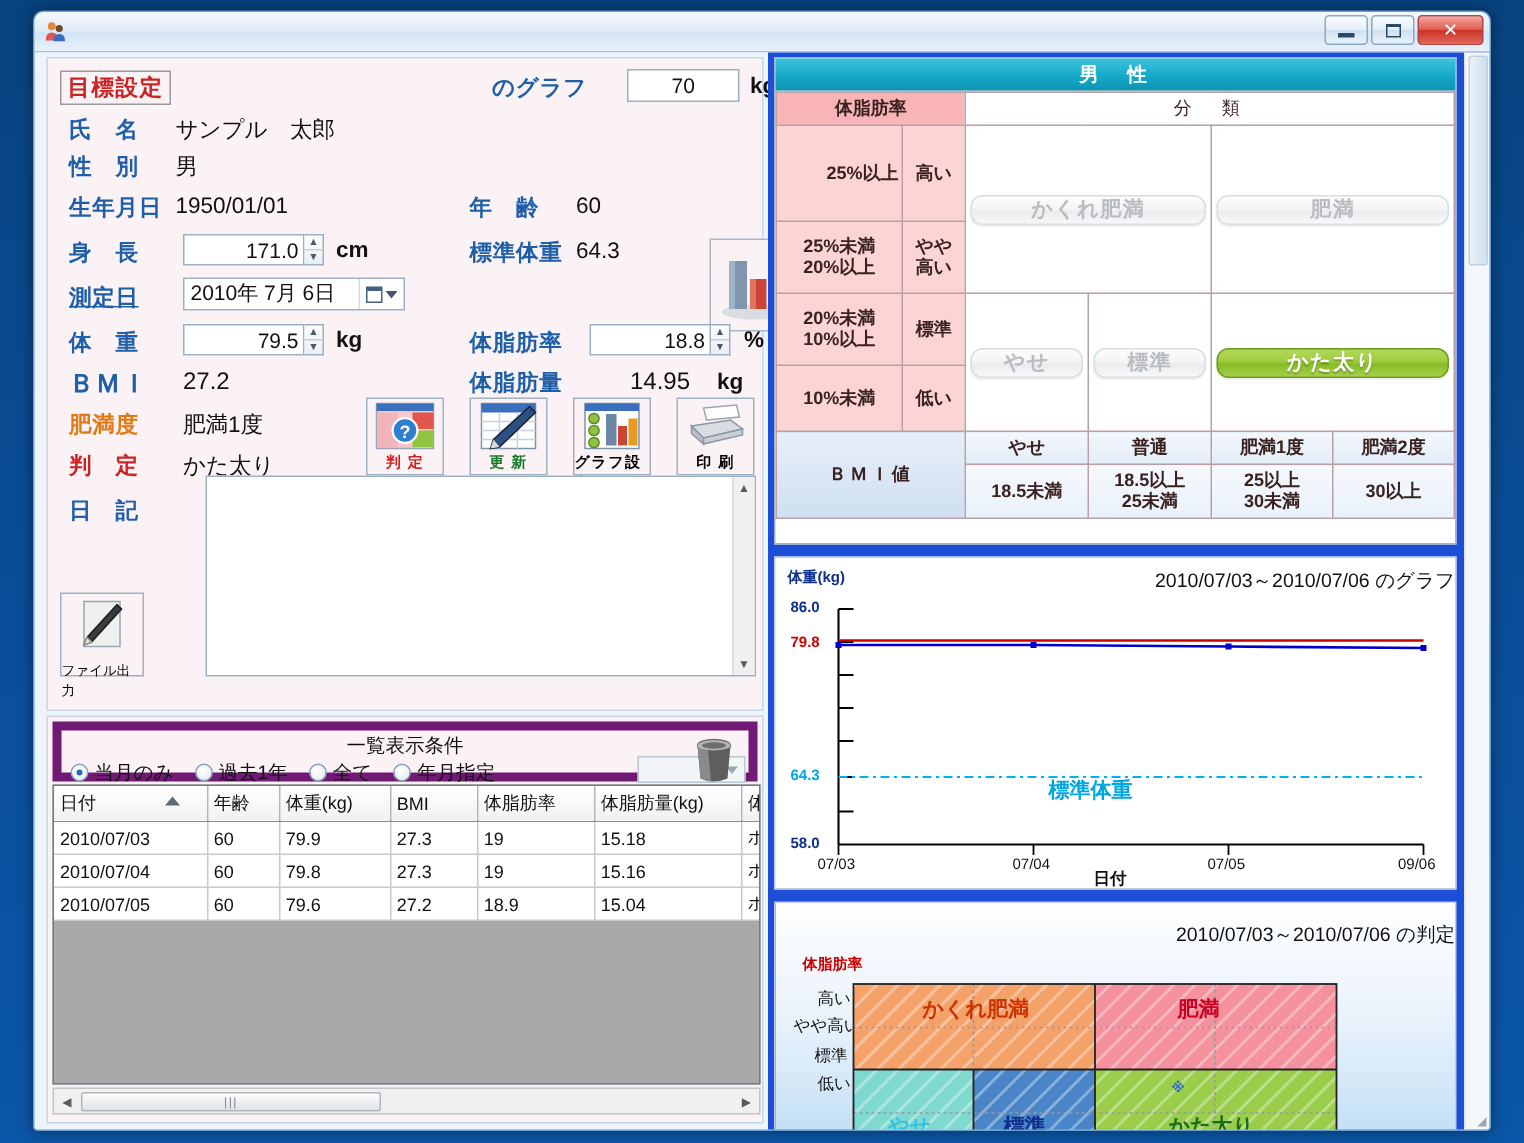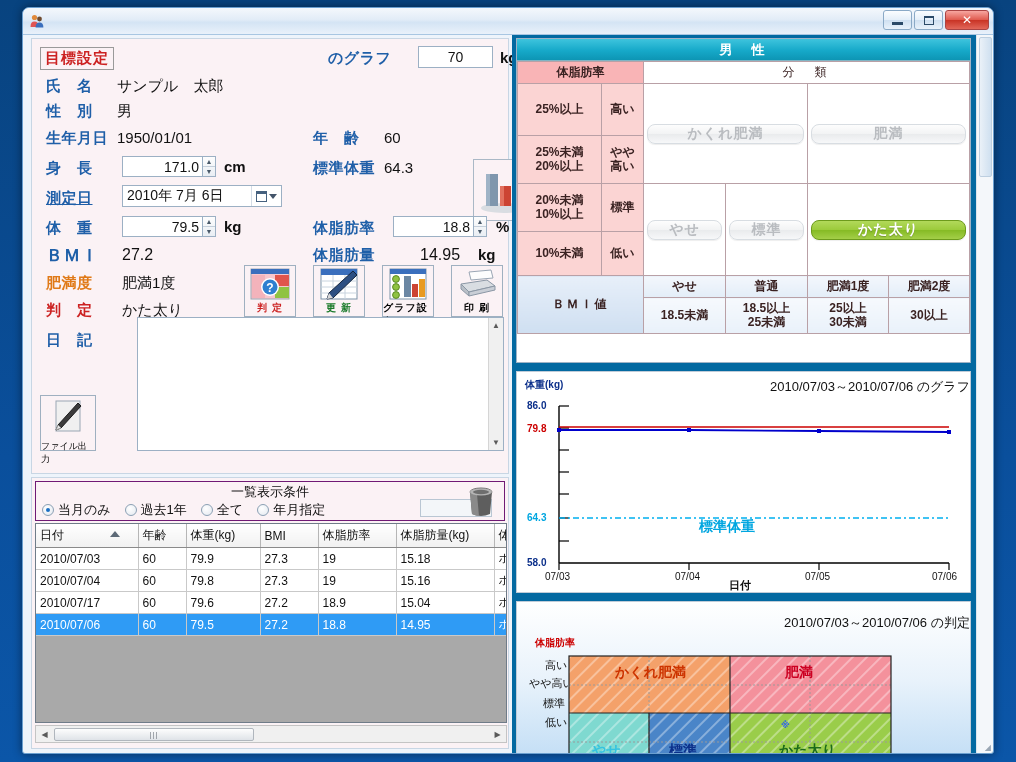--- a/index.html
+++ b/index.html
@@ -56,21 +56,21 @@
     border-color: #a44;
     background: linear-gradient(180deg,#f7a6a0 0%,#e05c50 48%,#c93426 52%,#e2675a 100%);
     color: #fff; font-size: 12px; font-weight: bold;
   }
   .winbtn .minglyph { width: 11px; height: 3px; background: #2b4a68; margin-top: 7px; }
   .winbtn .maxglyph { width: 10px; height: 9px; border: 1px solid #2b4a68; border-top-width: 2px; }
 
   
   #wbody { display: flex; height: 719px; }
   #leftcol { width: 490px; position: relative; }
-  #rightcol { width: 482px; position: relative; background:#0369a1; }
+  #rightcol { width: 482px; position: relative; background:#1d4ed8; }
 
   
   #form {
     position: absolute; left: 8px; top: 3px;
     width: 478px; height: 436px;
     background: #fbf2f5;
     border: 1px solid #c8d6e4;
   }
   .lbl {
     position: absolute;
@@ -171,21 +171,21 @@
   }
   .fileout .cap { font-size: 9px; margin-top: 1px; }
 
   
   #listpanel {
     position: absolute; left: 8px; top: 442px; width: 478px; height: 272px;
     background: #fbf2f5; border: 1px solid #c8d6e4;
   }
   .cond {
     position: relative; height: 40px; margin: 3px 3px 0 3px;
-    border: 1px solid #701a75; background:#fbf2f5;
+    border: 6px solid #701a75; background:#fbf2f5;
   }
   .cond .ct {
     position: absolute; left: 0; right: 0; top: 1px; text-align: center;
     font-size: 13px; color: #111;
   }
   .radio-row { position: absolute; top: 19px; left: 6px; display: flex; align-items: center; }
   .rad { display: flex; align-items: center; margin-right: 14px; font-size: 13px; color:#111; white-space: nowrap;}
   .rad .dot {
     width: 12px; height: 12px; border-radius: 50%;
     border: 1px solid #8ba0b4; background: radial-gradient(circle at 40% 35%, #fff, #e2e8ef);
@@ -369,21 +369,21 @@
               <rect x="12" y="14" width="12" height="32" fill="#7f96ad"></rect>
               <rect x="12" y="14" width="4" height="32" fill="#9fb3c6"></rect>
               <rect x="26" y="26" width="11" height="20" fill="#cc4433"></rect>
               <rect x="26" y="26" width="4" height="20" fill="#e2715f"></rect>
               <rect x="39" y="20" width="11" height="26" fill="#e89a22"></rect>
               <rect x="39" y="20" width="4" height="26" fill="#f5bb55"></rect>
             </svg>
           </div>
 
           <div class="lbl" style="left:14px;top:150px;text-decoration:underline;">測定日</div>
-          <div class="datebox" style="left:90px;top:146px;width:160px;height:22px;gap:11px;">
+          <div class="datebox" style="left:90px;top:146px;width:148px;height:22px;gap:11px;">
             <span>2010年  7月  6日</span>
             <span class="dd">
               <span class="cal-ico"></span>
               <span class="caret"></span>
             </span>
           </div>
 
           <div class="lbl" style="left:14px;top:180px;text-align:center;">体　重</div>
           <input class="tbox" style="left: 90px; top: 177px; width: 81px; height: 21px;" value="79.5">
           <div class="spinner" style="left:171px;top:177px;height:21px;">
@@ -563,35 +563,26 @@
                 <tr>
                   <td>2010/07/04</td>
                   <td>60</td>
                   <td>79.8</td>
                   <td>27.3</td>
                   <td>19</td>
                   <td>15.16</td>
                   <td>ポ</td>
                 </tr>
                 <tr>
-                  <td>2010/07/17</td>
+                  <td>2010/07/05</td>
                   <td>60</td>
                   <td>79.6</td>
                   <td>27.2</td>
                   <td>18.9</td>
                   <td>15.04</td>
-                  <td>ポ</td>
-                </tr>
-                <tr class="sel">
-                  <td>2010/07/06</td>
-                  <td>60</td>
-                  <td>79.5</td>
-                  <td>27.2</td>
-                  <td>18.8</td>
-                  <td>14.95</td>
                   <td>ポ</td>
                 </tr>
               </tbody>
             </table>
             <div class="gridfill"></div>
           </div>
 
           <div class="hscroll">
             <div class="ar">◀</div>
             <div class="thumb">|||</div>
@@ -612,21 +603,21 @@
                 <col style="width:82px">
                 <col style="width:81px">
                 <col style="width:81px">
               </colgroup>
             <tbody>
                 <tr>
               <td class="pinkhead" colspan="2">体脂肪率</td>
               <td class="white" colspan="4" style="letter-spacing:4px;">分　類</td>
             </tr>
             <tr>
-              <td class="pink" style="height:52px;">25%以上</td>
+              <td class="pink" style="height:64px;text-align:right;">25%以上</td>
               <td class="pink">高い</td>
               <td class="plain classcell" colspan="2" rowspan="2">
                 <div class="cbtn">
                       <span>かくれ肥満</span>
                     </div>
               </td>
               <td class="plain classcell" colspan="2" rowspan="2">
                 <div class="cbtn">
                       <span>肥満</span>
                     </div>
@@ -722,21 +713,21 @@
           <div class="axlabel" style="left:10px;top:28px;color:#0b2f8a;">86.0</div>
           <div class="axlabel" style="left:10px;top:51px;color:#cc0000;">79.8</div>
           <div class="axlabel" style="left:10px;top:140px;color:#00a6e0;">64.3</div>
           <div class="axlabel" style="left:10px;top:185px;color:#0b2f8a;">58.0</div>
 
           <div class="axlabel" style="left:182px;top:146px;color:#00a6e0;font-size:14px;">標準体重</div>
 
           <div class="axlabel" style="left:28px;top:199px;color:#111;font-weight:normal;">07/03</div>
           <div class="axlabel" style="left:158px;top:199px;color:#111;font-weight:normal;">07/04</div>
           <div class="axlabel" style="left:288px;top:199px;color:#111;font-weight:normal;">07/05</div>
-          <div class="axlabel" style="left:415px;top:199px;color:#111;font-weight:normal;">07/06</div>
+          <div class="axlabel" style="left:415px;top:199px;color:#111;font-weight:normal;">09/06</div>
           <div class="axlabel" style="left:212px;top:206px;color:#111;font-size:11px;">日付</div>
         </div>
 
         <div id="judgebox">
           <div class="gr-title" style="top:12px;">2010/07/03～2010/07/06 の判定</div>
           <div class="axlabel" style="left:18px;top:34px;color:#cc0000;">体脂肪率</div>
 
           <div class="axlabel" style="left:28px;top:56px;color:#111;font-weight:normal;font-size:11px;">高い</div>
           <div class="axlabel" style="left:12px;top:74px;color:#111;font-weight:normal;font-size:11px;">やや高い</div>
           <div class="axlabel" style="left:26px;top:94px;color:#111;font-weight:normal;font-size:11px;">標準</div>

